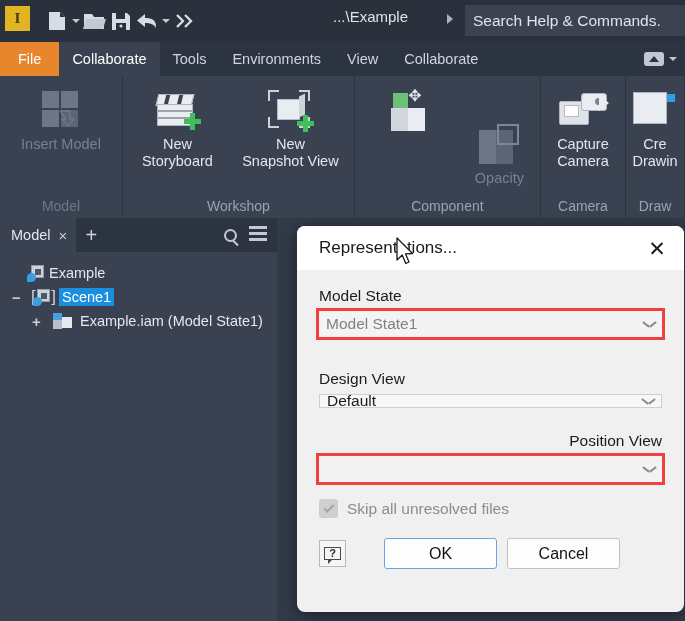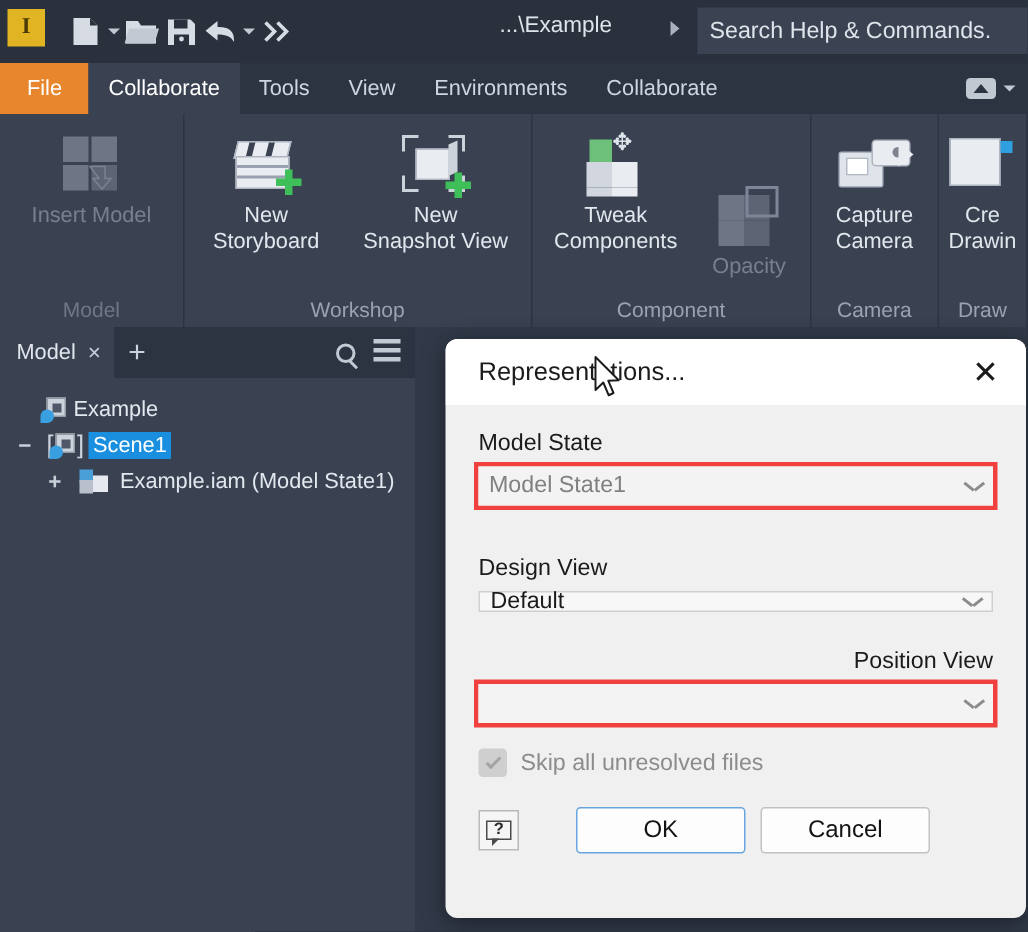--- a/index.html
+++ b/index.html
@@ -438,22 +438,22 @@
 
     <div class="searchbox">
       <span>Search Help &amp; Commands.</span>
     </div>
   </div>
 
   <div class="tabbar">
     <div class="tab file">File</div>
     <div class="tab active">Collaborate</div>
     <div class="tab">Tools</div>
+    <div class="tab">Environments</div>
     <div class="tab">View</div>
-    <div class="tab">Environments</div>
     <div class="tab">Collaborate</div>
     <div class="tab-right">
       <span class="cloud-ico"></span>
       <span class="caret-dn"></span>
     </div>
   </div>
 
   <div class="ribbon">
 
     <div class="rpanel disabled" style="width:125px;">
@@ -513,22 +513,20 @@
           <div class="glyph">
             <div class="cube-grid" style="width:42px;">
               <i class="sq-lt g-green" style="left:4px;top:2px;width:15px;height:15px;"></i>
               <i class="sq-rt g-lite" style="left:19px;top:17px;"></i>
               <i class="sq-lb g-lite2" style="left:2px;top:17px;"></i>
               <i class="sq-rb g-lite2" style="left:2px;top:34px;width:17px;height:6px;"></i>
               <i class="g-lite" style="position:absolute;left:19px;top:34px;width:17px;height:6px;"></i>
               <span class="move-arrows">✥</span>
             </div>
           </div>
-          <div class="lbl">Tweak
-Components</div>
         </div>
         <div class="rbtn disabled" style="width:74px;margin-top:34px;">
           <div class="glyph">
             <div class="cube-grid" style="width:40px;height:40px;">
               <i class="sq-lt g-dark" style="left:0;top:6px;"></i>
               <i class="sq-rt g-dark2" style="left:17px;top:6px;"></i>
               <i class="sq-lb g-dark" style="left:0;top:23px;"></i>
               <i class="sq-rb g-dark2" style="left:17px;top:23px;"></i>
               <div class="wire" style="position:absolute;right:0;top:0;width:22px;height:21px;border:2px solid #7d8596;"></div>
             </div>

